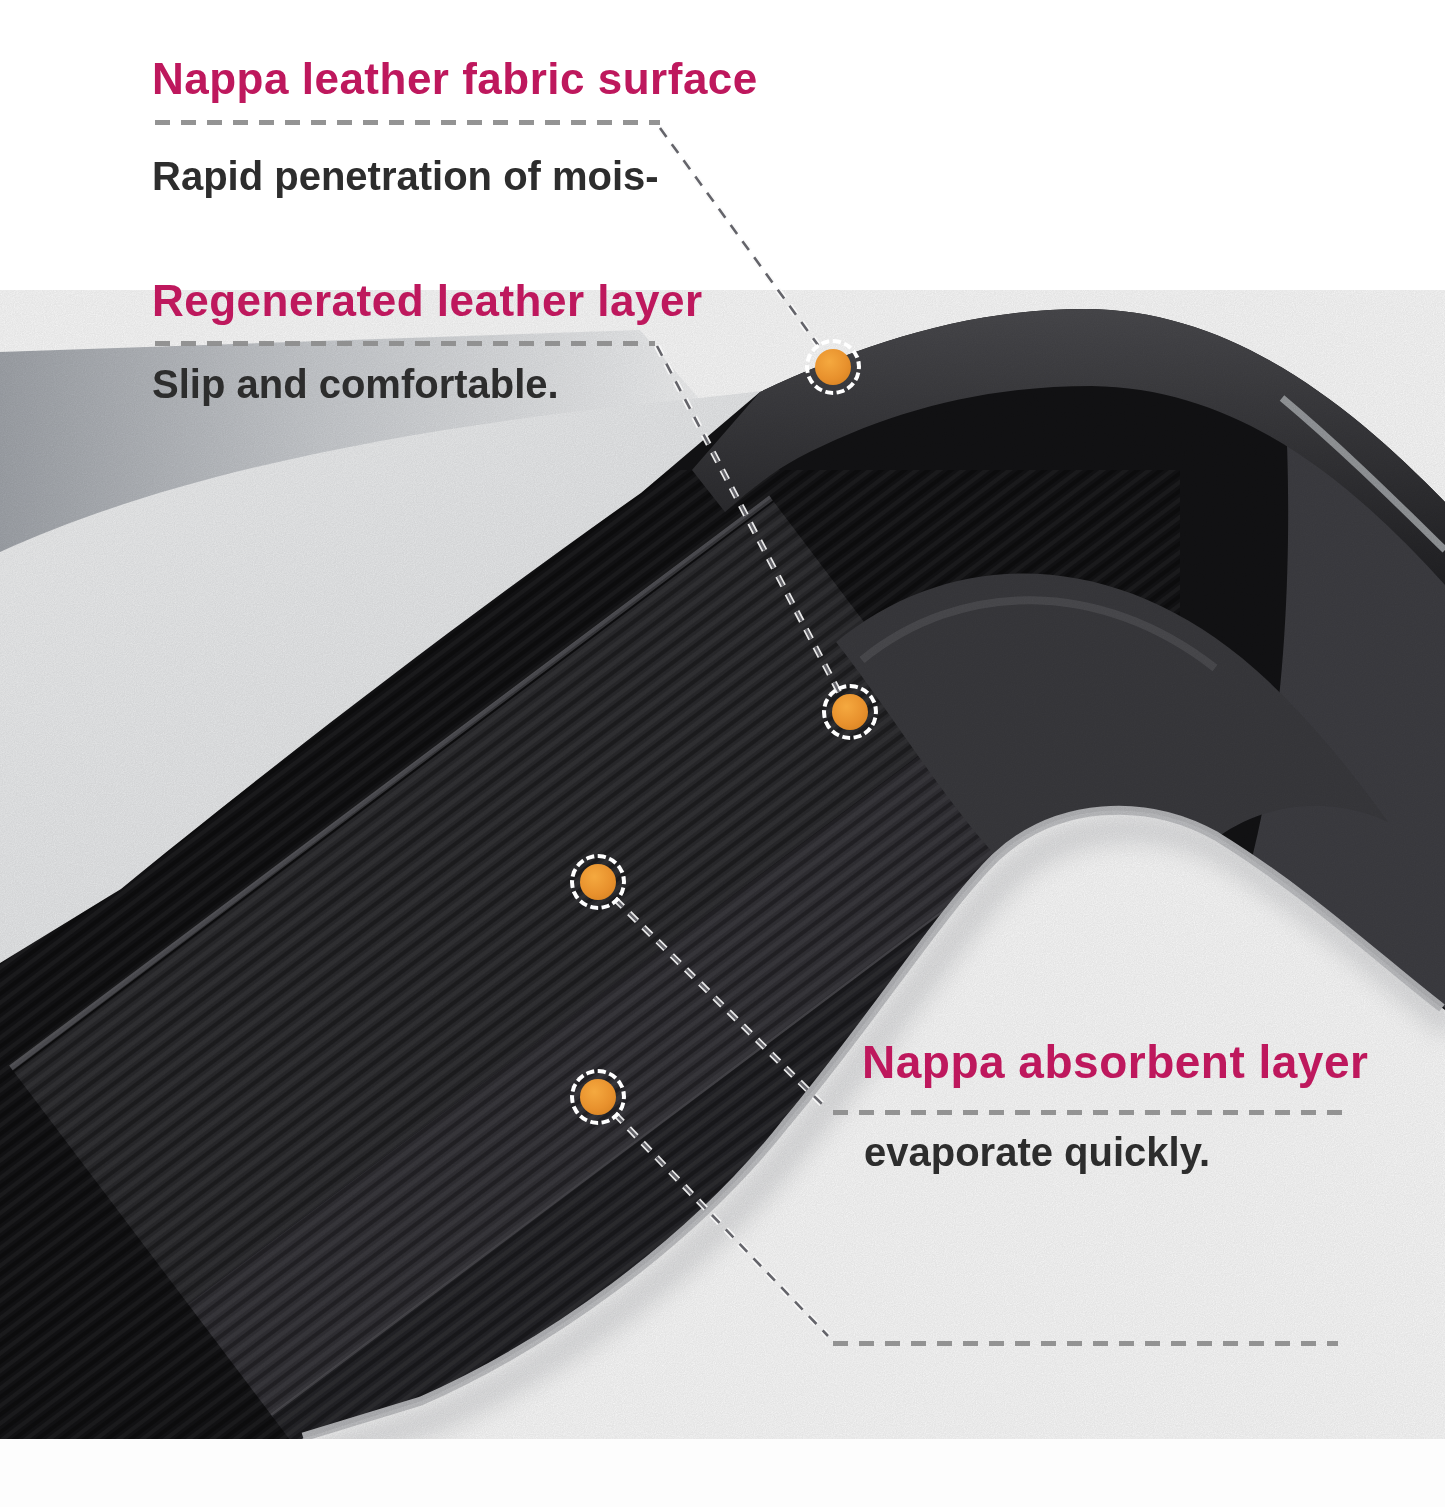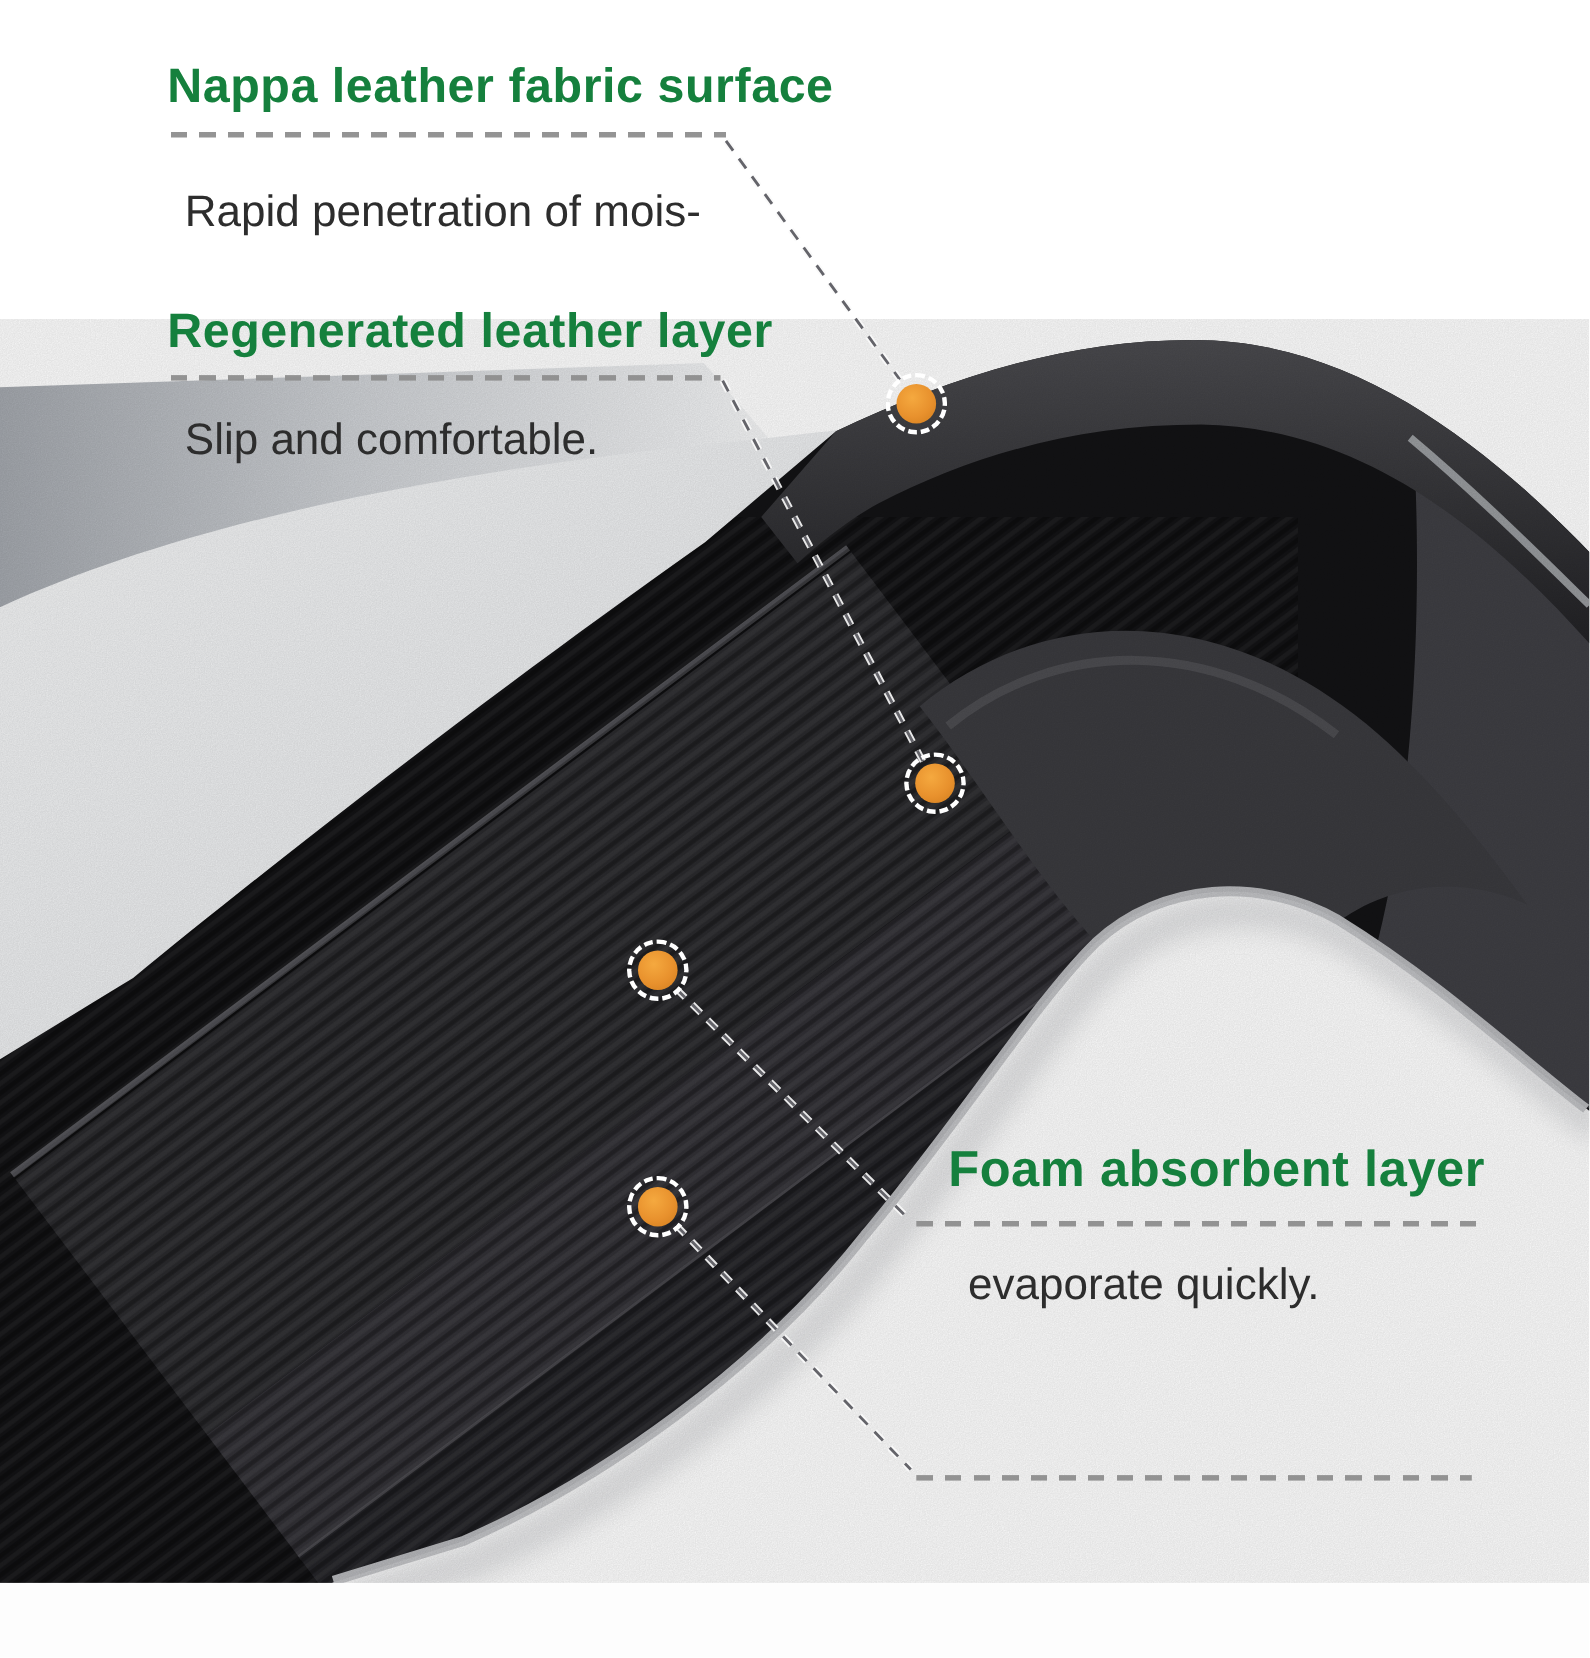--- a/index.html
+++ b/index.html
@@ -3,26 +3,26 @@
 <meta charset="utf-8">
 <style>
   html,body{margin:0;padding:0;background:#ffffff;}
   #stage{
     position:relative;width:1445px;height:1507px;overflow:hidden;
     background:#ffffff;font-family:"Liberation Sans", sans-serif;
   }
   #photo-svg{position:absolute;left:0;top:0;width:1445px;height:1507px;}
   .callout{position:absolute;}
   .callout-title{
-    margin:0;font-weight:700;font-size:44px;line-height:1.05;color:#15803d;
+    margin:0;font-weight:700;font-size:44px;line-height:1.05;color:#be185d;
     letter-spacing:.5px;white-space:nowrap;
   }
   .callout-title.big{font-size:46px;}
   .callout-desc{
-    margin:16px;font-weight:400;font-size:40px;line-height:1.22;color:#2d2d2d;
+    margin:0;font-weight:700;font-size:40px;line-height:1.22;color:#2d2d2d;
     white-space:nowrap;
   }
   .underline{
     position:absolute;height:5px;opacity:.95;
     background:repeating-linear-gradient(90deg,#8e8e8e 0 15px,rgba(0,0,0,0) 15px 26px);
   }
   .dot{
     position:absolute;width:36px;height:36px;border-radius:50%;
     background:radial-gradient(circle at 40% 35%, #f5a93f 0%, var(--accent,#e8912d) 55%, #d07c1d 100%);
     transform:translate(-50%,-50%);
@@ -137,21 +137,21 @@
 
   <div class="callout" style="left:152px;top:278px">
     <h2 class="callout-title">Regenerated leather layer</h2>
   </div>
   <div class="underline" style="left:155px;top:341px;width:500px"></div>
   <div class="callout" style="left:152px;top:360px">
     <p class="callout-desc">Slip and comfortable.</p>
   </div>
 
   <div class="callout" style="left:862px;top:1038px">
-    <h2 class="callout-title big">Foam absorbent layer</h2>
+    <h2 class="callout-title big">Nappa absorbent layer</h2>
   </div>
   <div class="underline" style="left:833px;top:1110px;width:512px"></div>
   <div class="callout" style="left:864px;top:1128px">
     <p class="callout-desc">evaporate quickly.</p>
   </div>
 
   <div class="underline" style="left:833px;top:1341px;width:505px"></div>
 
 </div>
 

